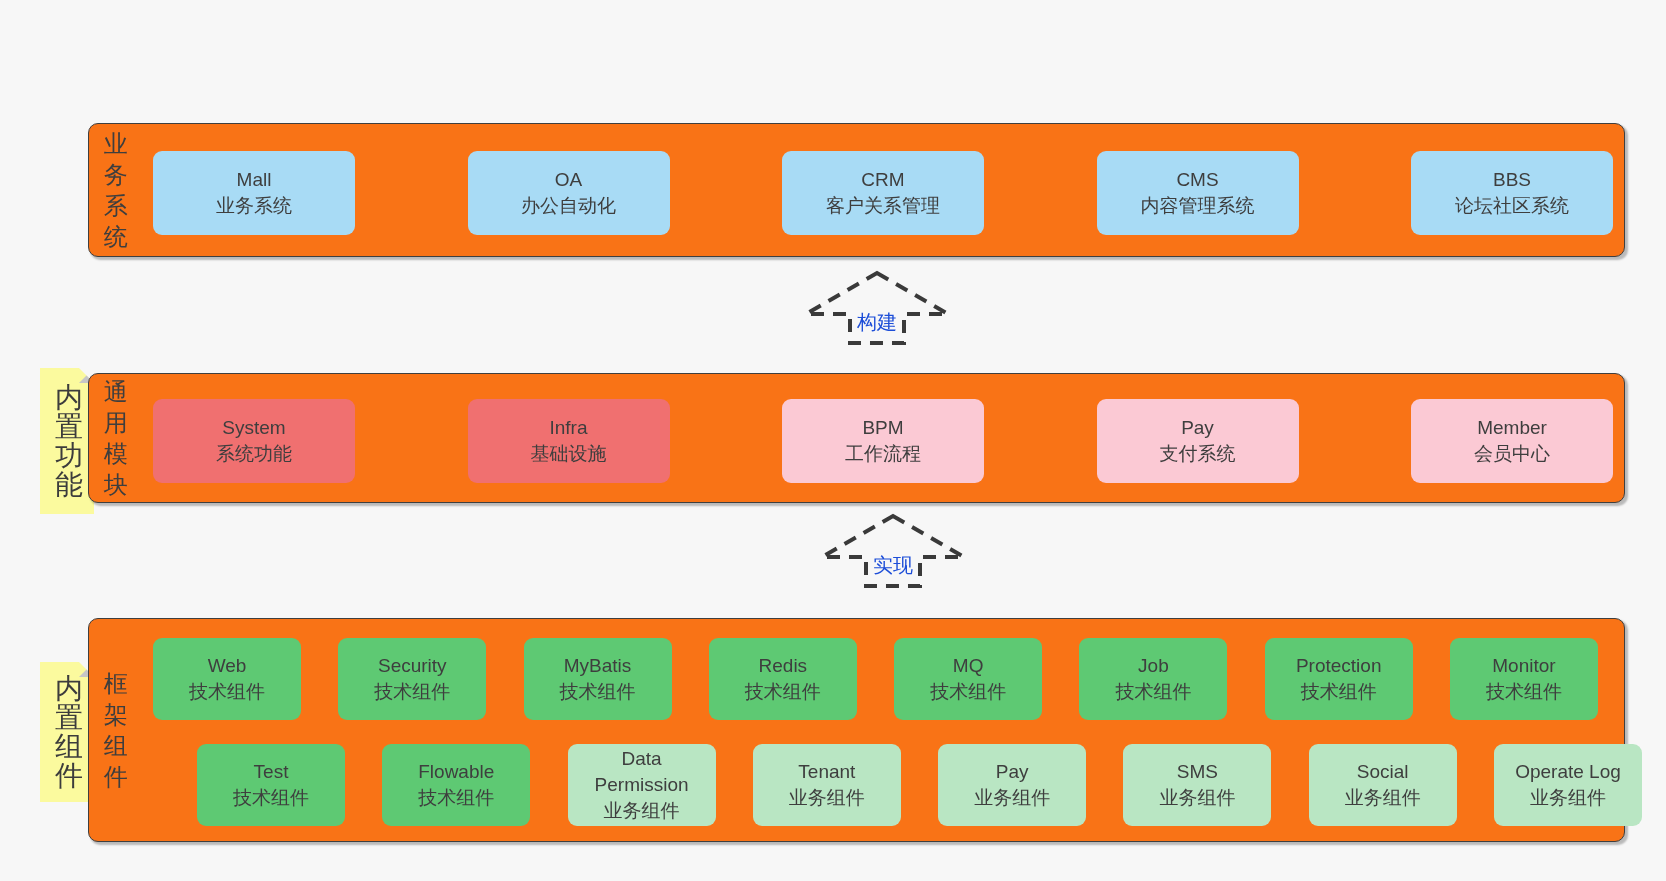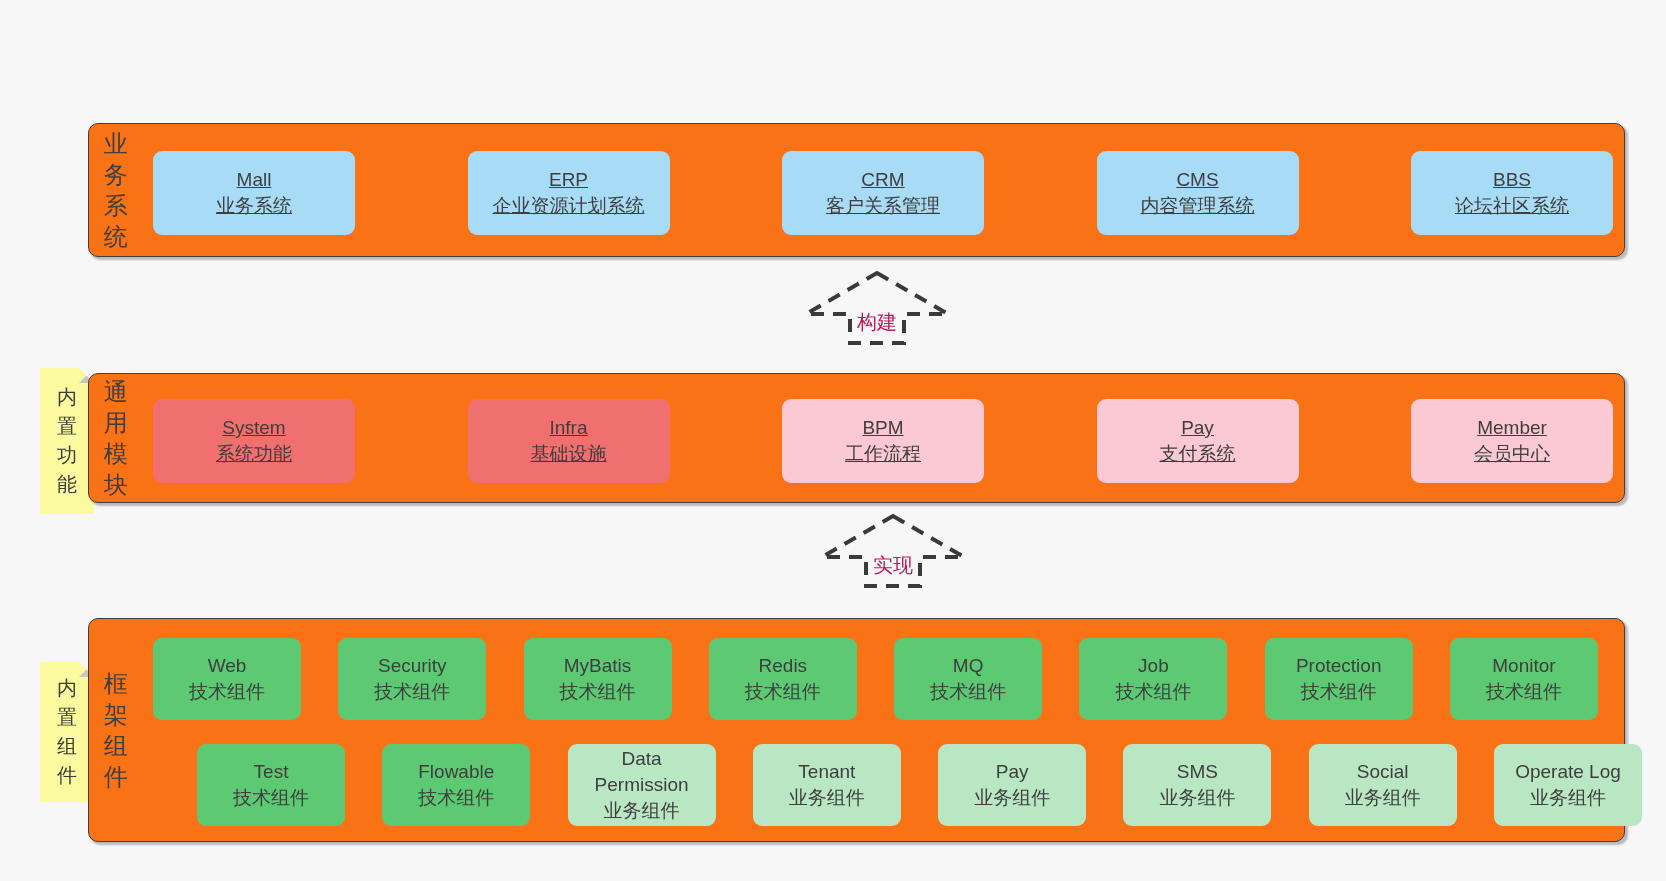--- a/index.html
+++ b/index.html
@@ -30,51 +30,51 @@
   .row8{left:64px;width:1445px;}
   #panel-business .boxrow{top:27px;}
   #panel-common .boxrow{top:25px;}
   #panel-framework .boxrow.r1{top:19px;}
   #panel-framework .boxrow.r2{top:125px;padding-left:44px;}
   .box{
     box-sizing:border-box;border-radius:9px;padding:0 12px;
     display:flex;flex-direction:column;align-items:center;justify-content:center;
     text-align:center;font-size:19px;line-height:26px;
   }
-  .w6{width:202px;height:84px;text-decoration:underline;}
+  .w6{width:202px;height:84px;}
   .w8{width:148px;height:82px;}
   .c-blue{background:#a8dbf5;}
   .c-red{background:#f07070;}
   .c-pink{background:#fbc9d4;}
   .c-green{background:#5ec973;}
   .c-lgreen{background:#b9e6c3;}
   .note{
     position:absolute;left:40px;width:54px;background:#fbfa9e;z-index:1;
     box-shadow:2px 2px 2px rgba(0,0,0,0.18);
     clip-path:polygon(0 0,calc(100% - 15px) 0,100% 15px,100% 100%,0 100%);
     display:flex;align-items:center;justify-content:center;
   }
   #note-features{top:368px;height:146px;}
   #note-components{top:662px;height:140px;}
   .note .fold{
     position:absolute;top:0;right:0;width:0;height:0;
     border-left:15px solid transparent;border-bottom:15px solid #c6c6c6;
   }
   .note .ntext{
-    width:1.15em;font-size:20px;line-height:29px;word-break:break-all;
-    text-align:center;color:#3c3c3c;
+    width:1.15em;font-size:28px;line-height:29px;word-break:break-all;
+    text-align:right;color:#3c3c3c;
   }
   .arrow{position:absolute;width:150px;height:76px;z-index:3;}
   #arrow-build{left:802px;top:270px;}
   #arrow-implement{left:818px;top:513px;}
   .arrow svg{position:absolute;left:0;top:0;}
   .arrow .alabel{
     position:absolute;left:50%;top:38px;transform:translateX(-50%);
     background:#f7f7f7;padding:1px 4px;font-size:20px;white-space:nowrap;
-    color:#be185d;
+    color:#1d4ed8;
   }
 </style>
 </head>
 <body>
 
 <div class="note" id="note-features">
   <span class="fold"></span>
   <div class="ntext">内置功能</div>
 </div>
 <div class="note" id="note-components">
@@ -83,22 +83,22 @@
 </div>
 
 <div class="panel" id="panel-business">
   <div class="vlabel">业务系统</div>
   <div class="boxrow row6">
     <div class="box w6 c-blue">
       <span>Mall</span>
       <span>业务系统</span>
     </div>
     <div class="box w6 c-blue">
-      <span>ERP</span>
-      <span>企业资源计划系统</span>
+      <span>OA</span>
+      <span>办公自动化</span>
     </div>
     <div class="box w6 c-blue">
       <span>CRM</span>
       <span>客户关系管理</span>
     </div>
     <div class="box w6 c-blue">
       <span>CMS</span>
       <span>内容管理系统</span>
     </div>
     <div class="box w6 c-blue">

